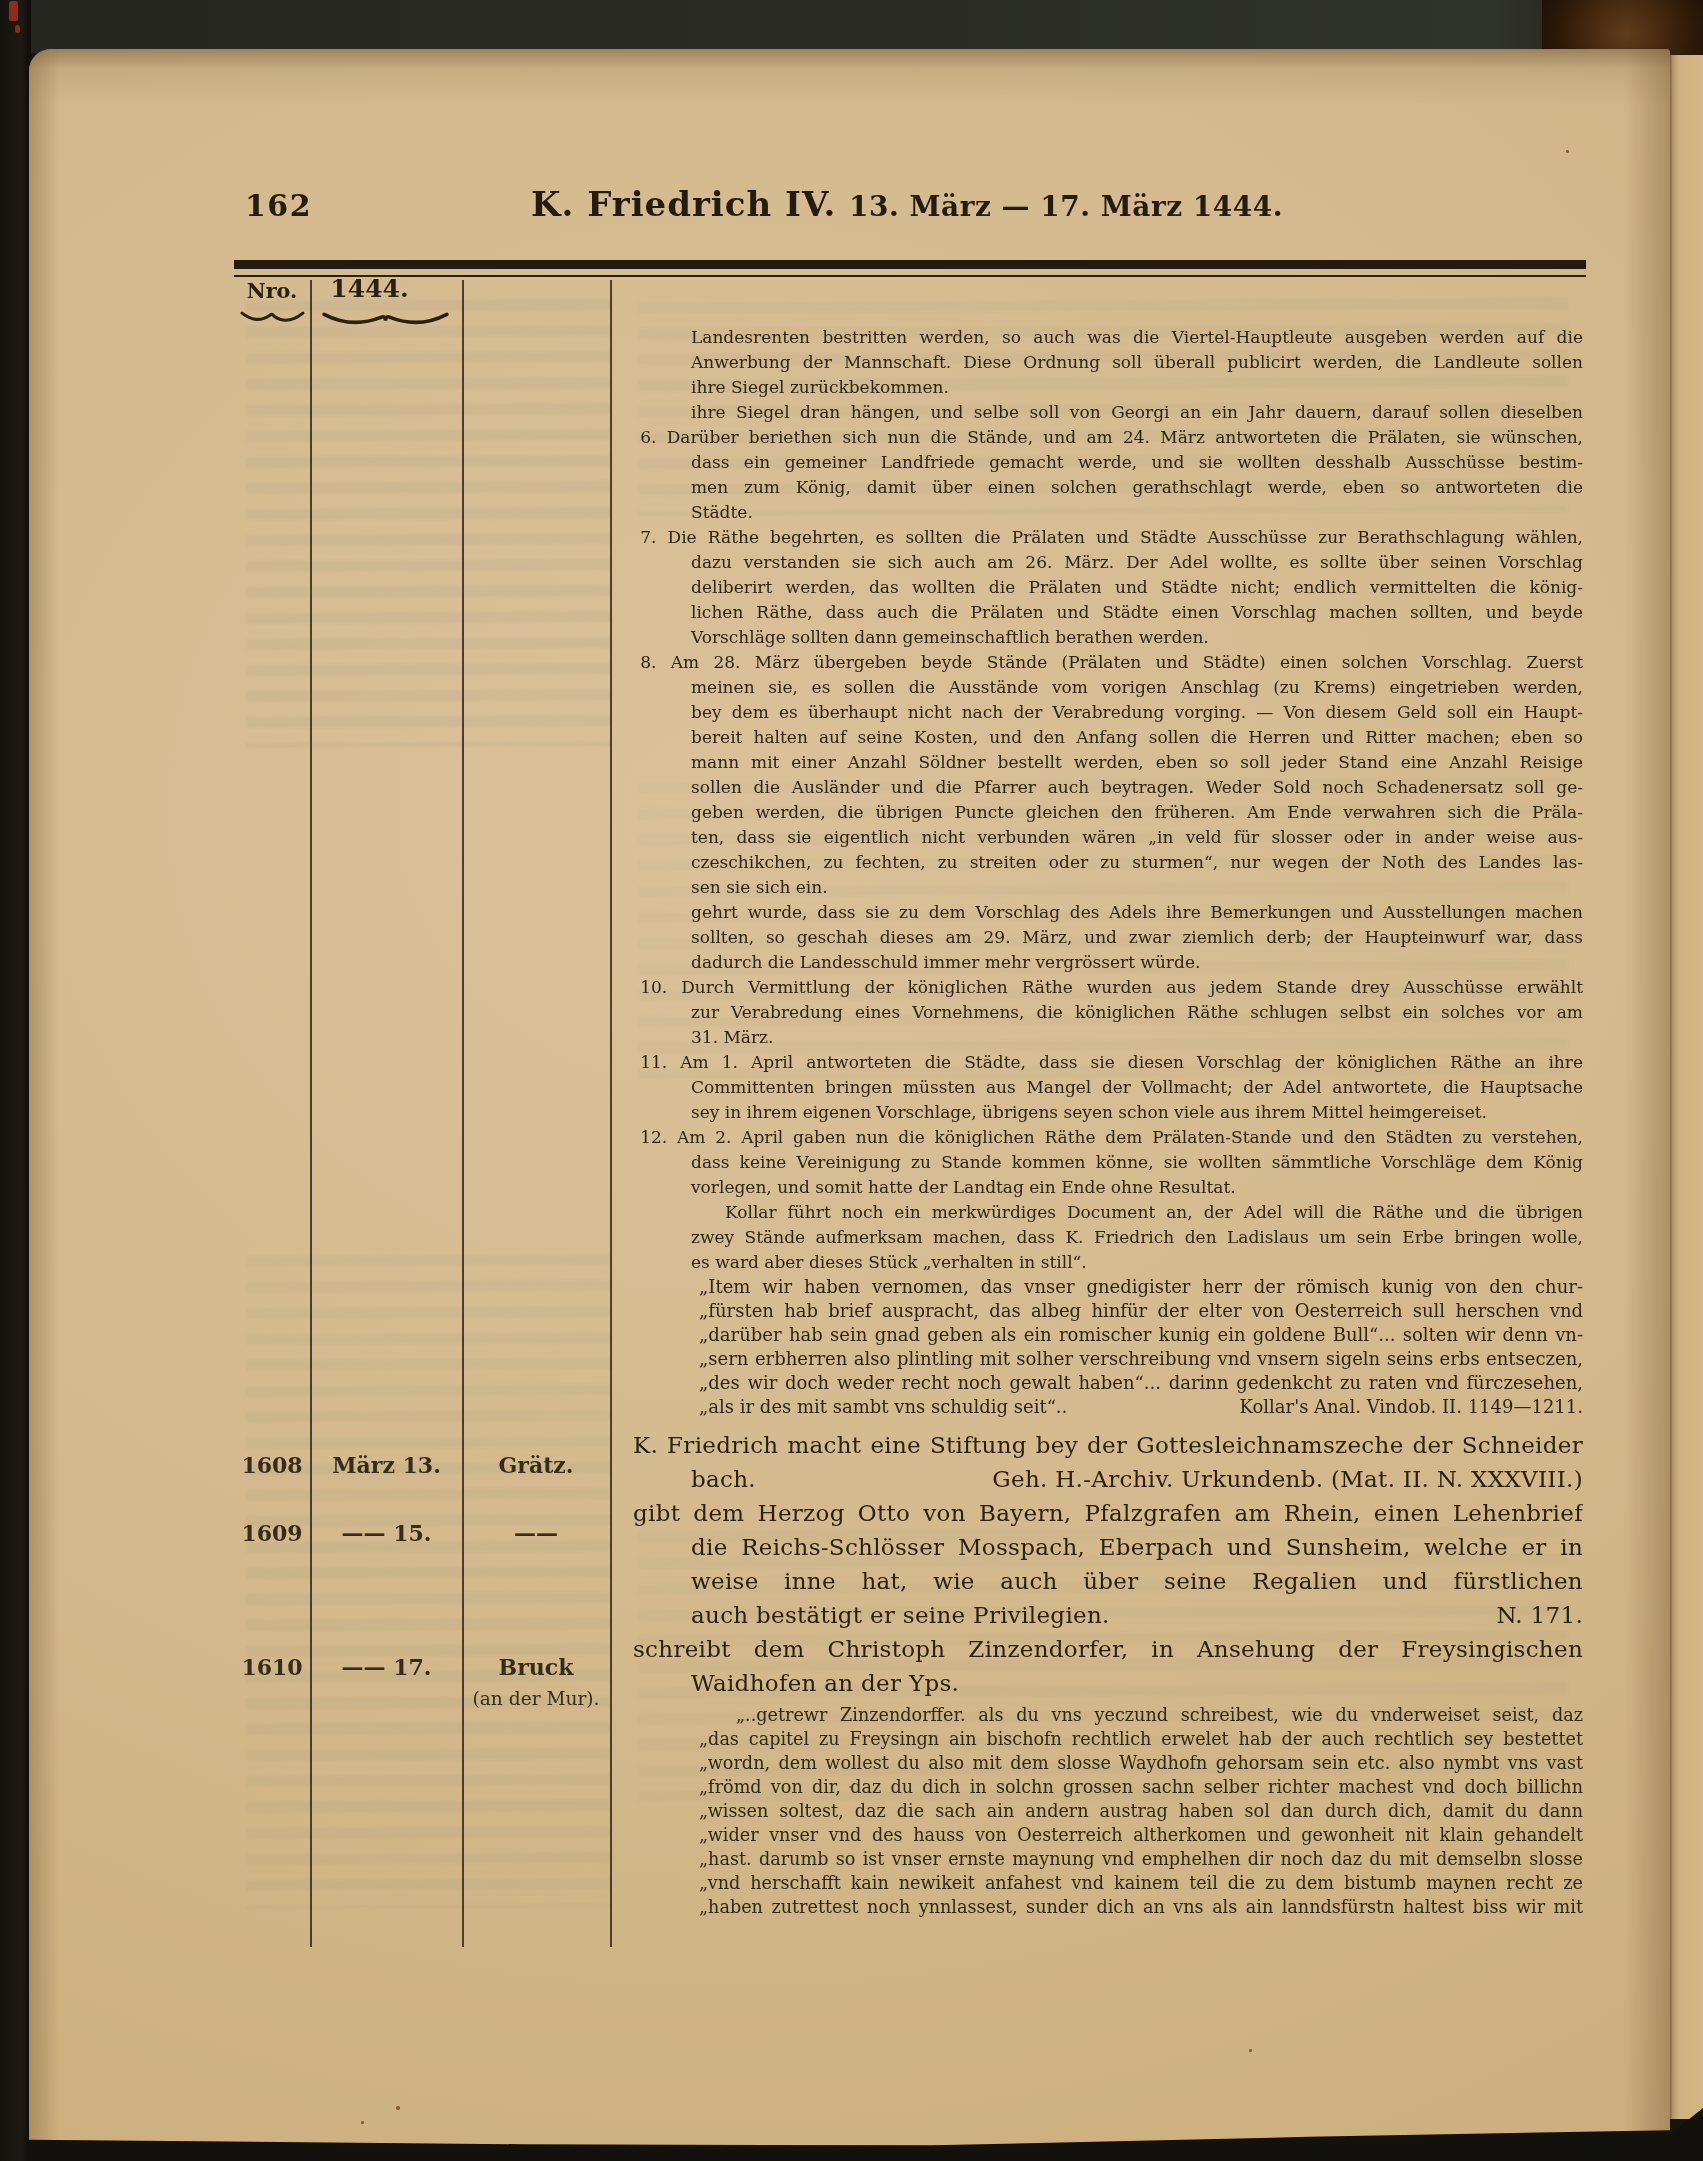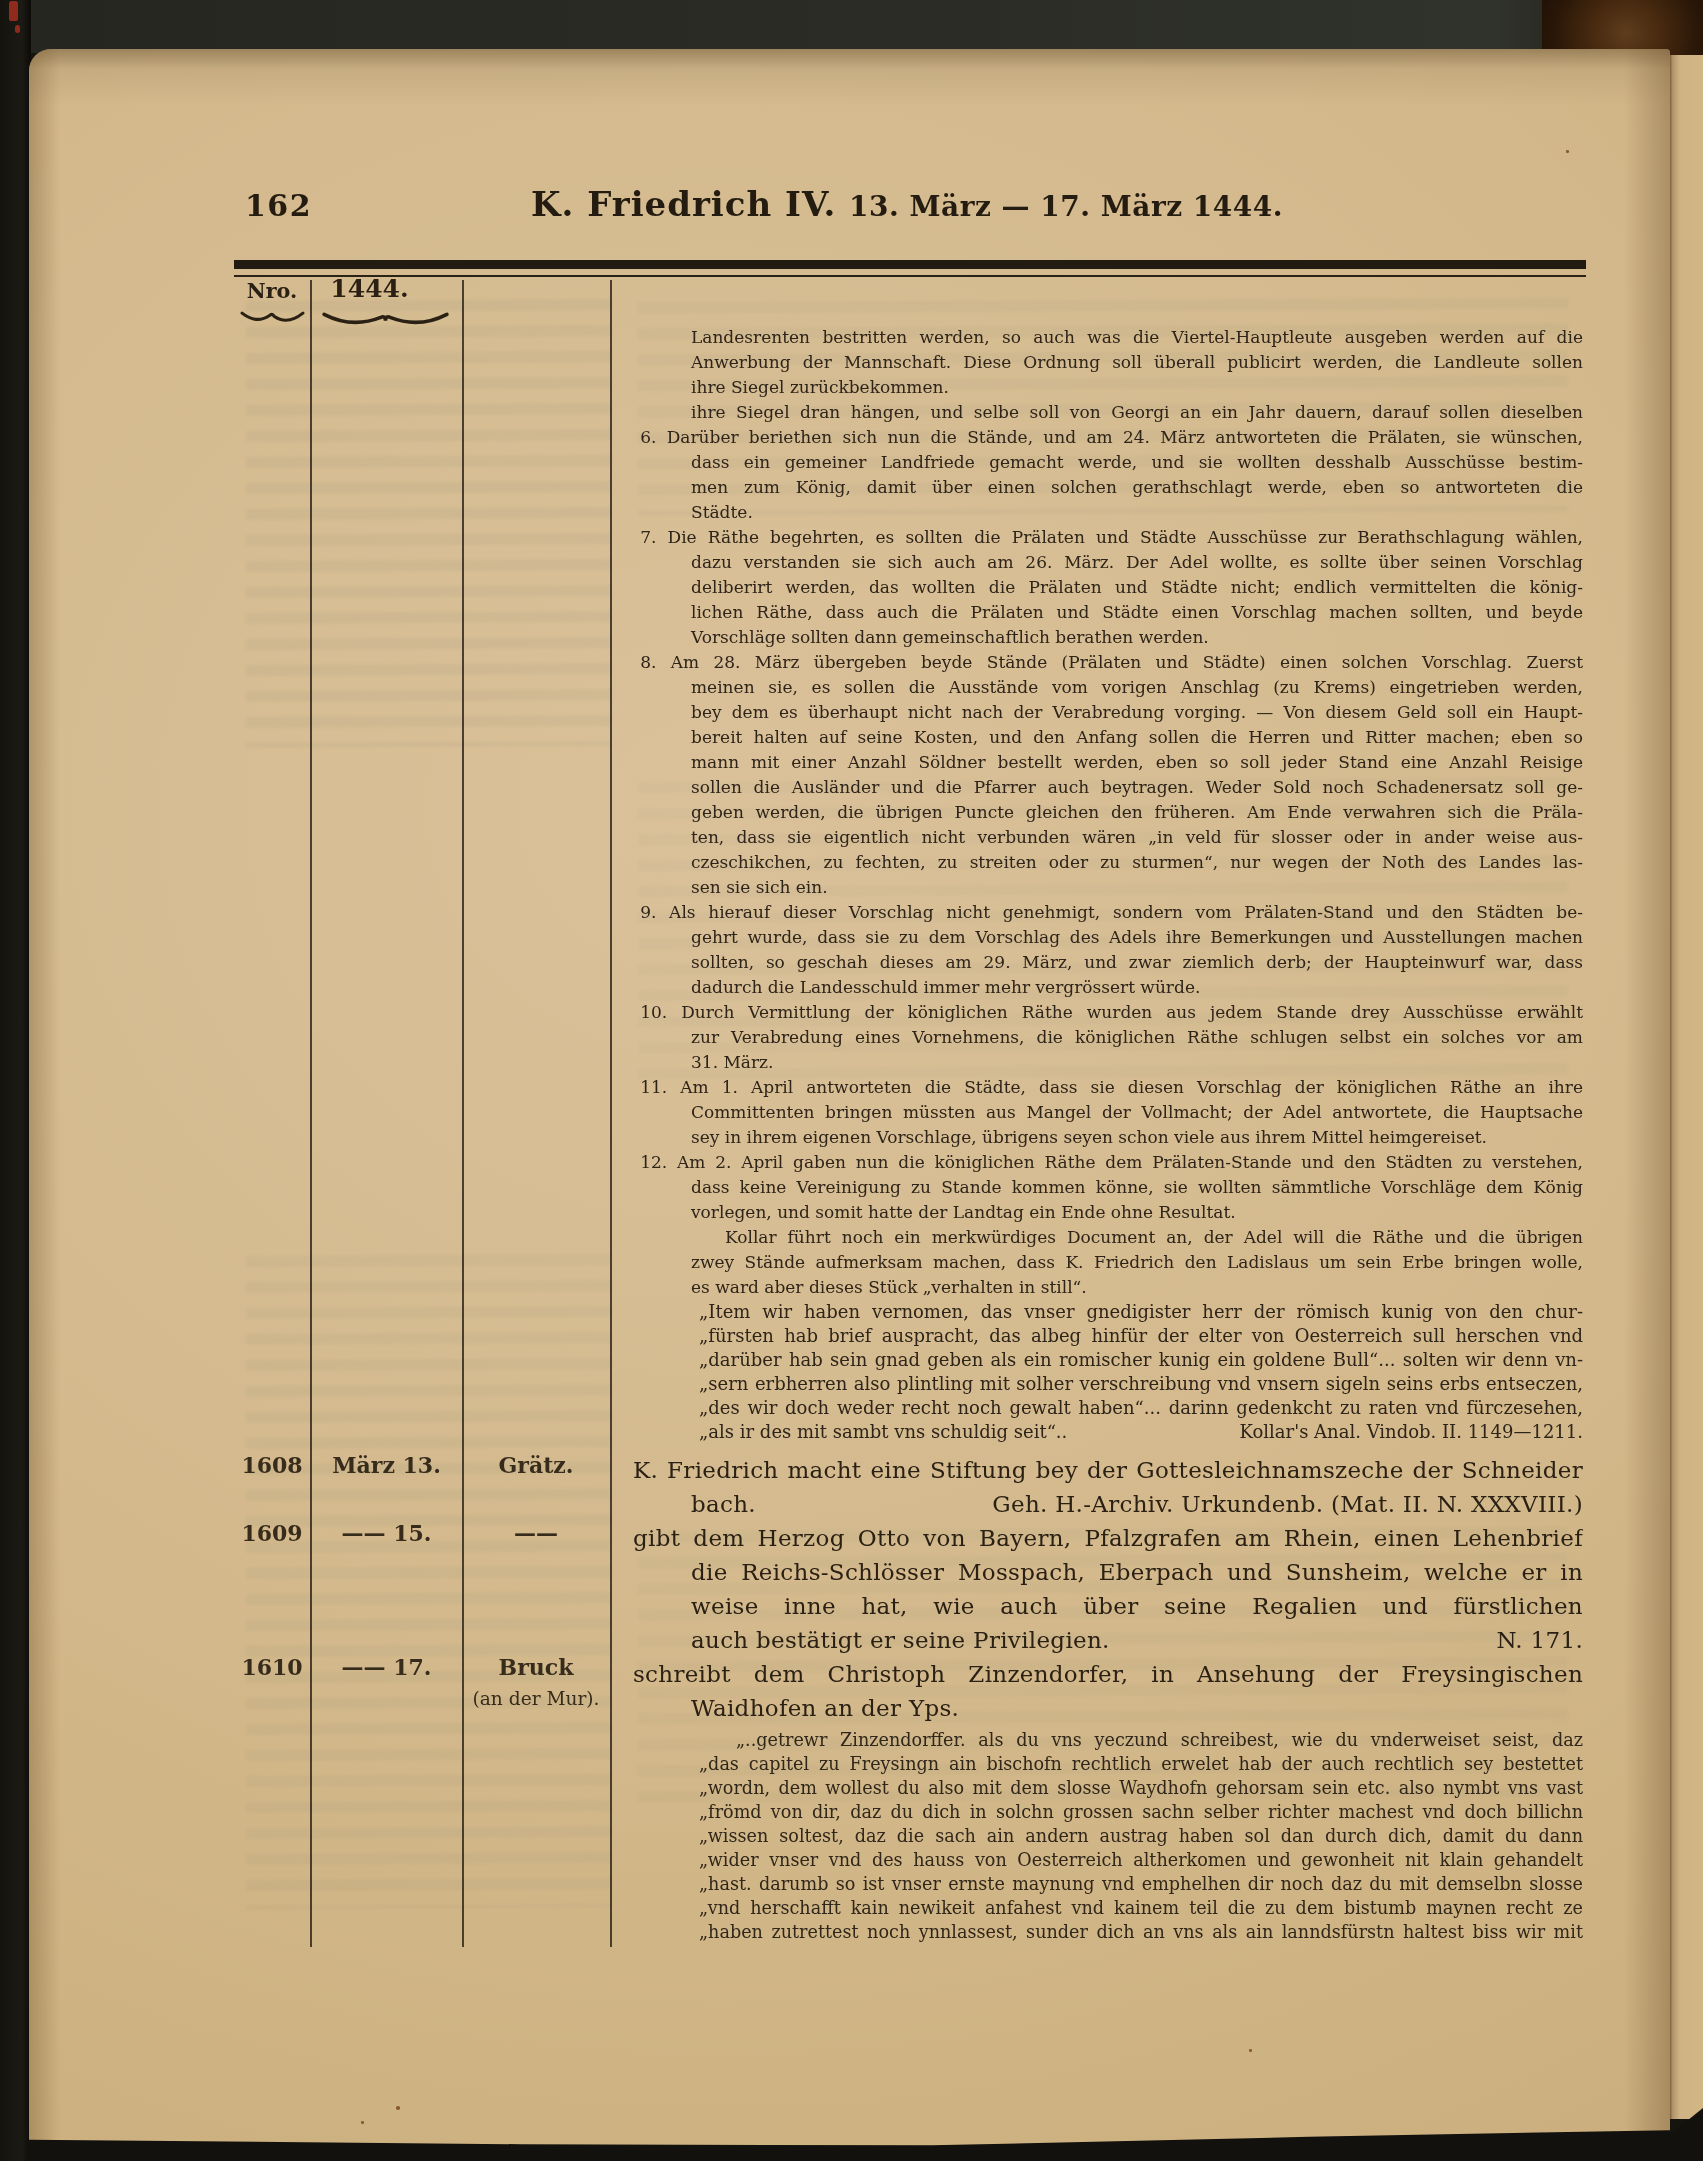--- a/index.html
+++ b/index.html
@@ -158,21 +158,20 @@
       <div class="tl">meinen sie, es sollen die Ausstände vom vorigen Anschlag (zu Krems) eingetrieben werden,</div>
       <div class="tl">bey dem es überhaupt nicht nach der Verabredung vorging. — Von diesem Geld soll ein Haupt-</div>
       <div class="tl">bereit halten auf seine Kosten, und den Anfang sollen die Herren und Ritter machen; eben so</div>
       <div class="tl">mann mit einer Anzahl Söldner bestellt werden, eben so soll jeder Stand eine Anzahl Reisige</div>
       <div class="tl">sollen die Ausländer und die Pfarrer auch beytragen. Weder Sold noch Schadenersatz soll ge-</div>
       <div class="tl">geben werden, die übrigen Puncte gleichen den früheren. Am Ende verwahren sich die Präla-</div>
       <div class="tl">ten, dass sie eigentlich nicht verbunden wären „in veld für slosser oder in ander weise aus-</div>
       <div class="tl">czeschikchen, zu fechten, zu streiten oder zu sturmen“, nur wegen der Noth des Landes las-</div>
       <div class="tl short">sen sie sich ein.</div>
 
-      <div class="tl first">9. Als hierauf dieser Vorschlag nicht genehmigt, sondern vom Prälaten-Stand und den Städten be-</div>
       <div class="tl">gehrt wurde, dass sie zu dem Vorschlag des Adels ihre Bemerkungen und Ausstellungen machen</div>
       <div class="tl">sollten, so geschah dieses am 29. März, und zwar ziemlich derb; der Haupteinwurf war, dass</div>
       <div class="tl short">dadurch die Landesschuld immer mehr vergrössert würde.</div>
 
       <div class="tl first">10. Durch Vermittlung der königlichen Räthe wurden aus jedem Stande drey Ausschüsse erwählt</div>
       <div class="tl">zur Verabredung eines Vornehmens, die königlichen Räthe schlugen selbst ein solches vor am</div>
       <div class="tl short">31. März.</div>
 
       <div class="tl first">11. Am 1. April antworteten die Städte, dass sie diesen Vorschlag der königlichen Räthe an ihre</div>
       <div class="tl">Committenten bringen müssten aus Mangel der Vollmacht; der Adel antwortete, die Hauptsache</div>

